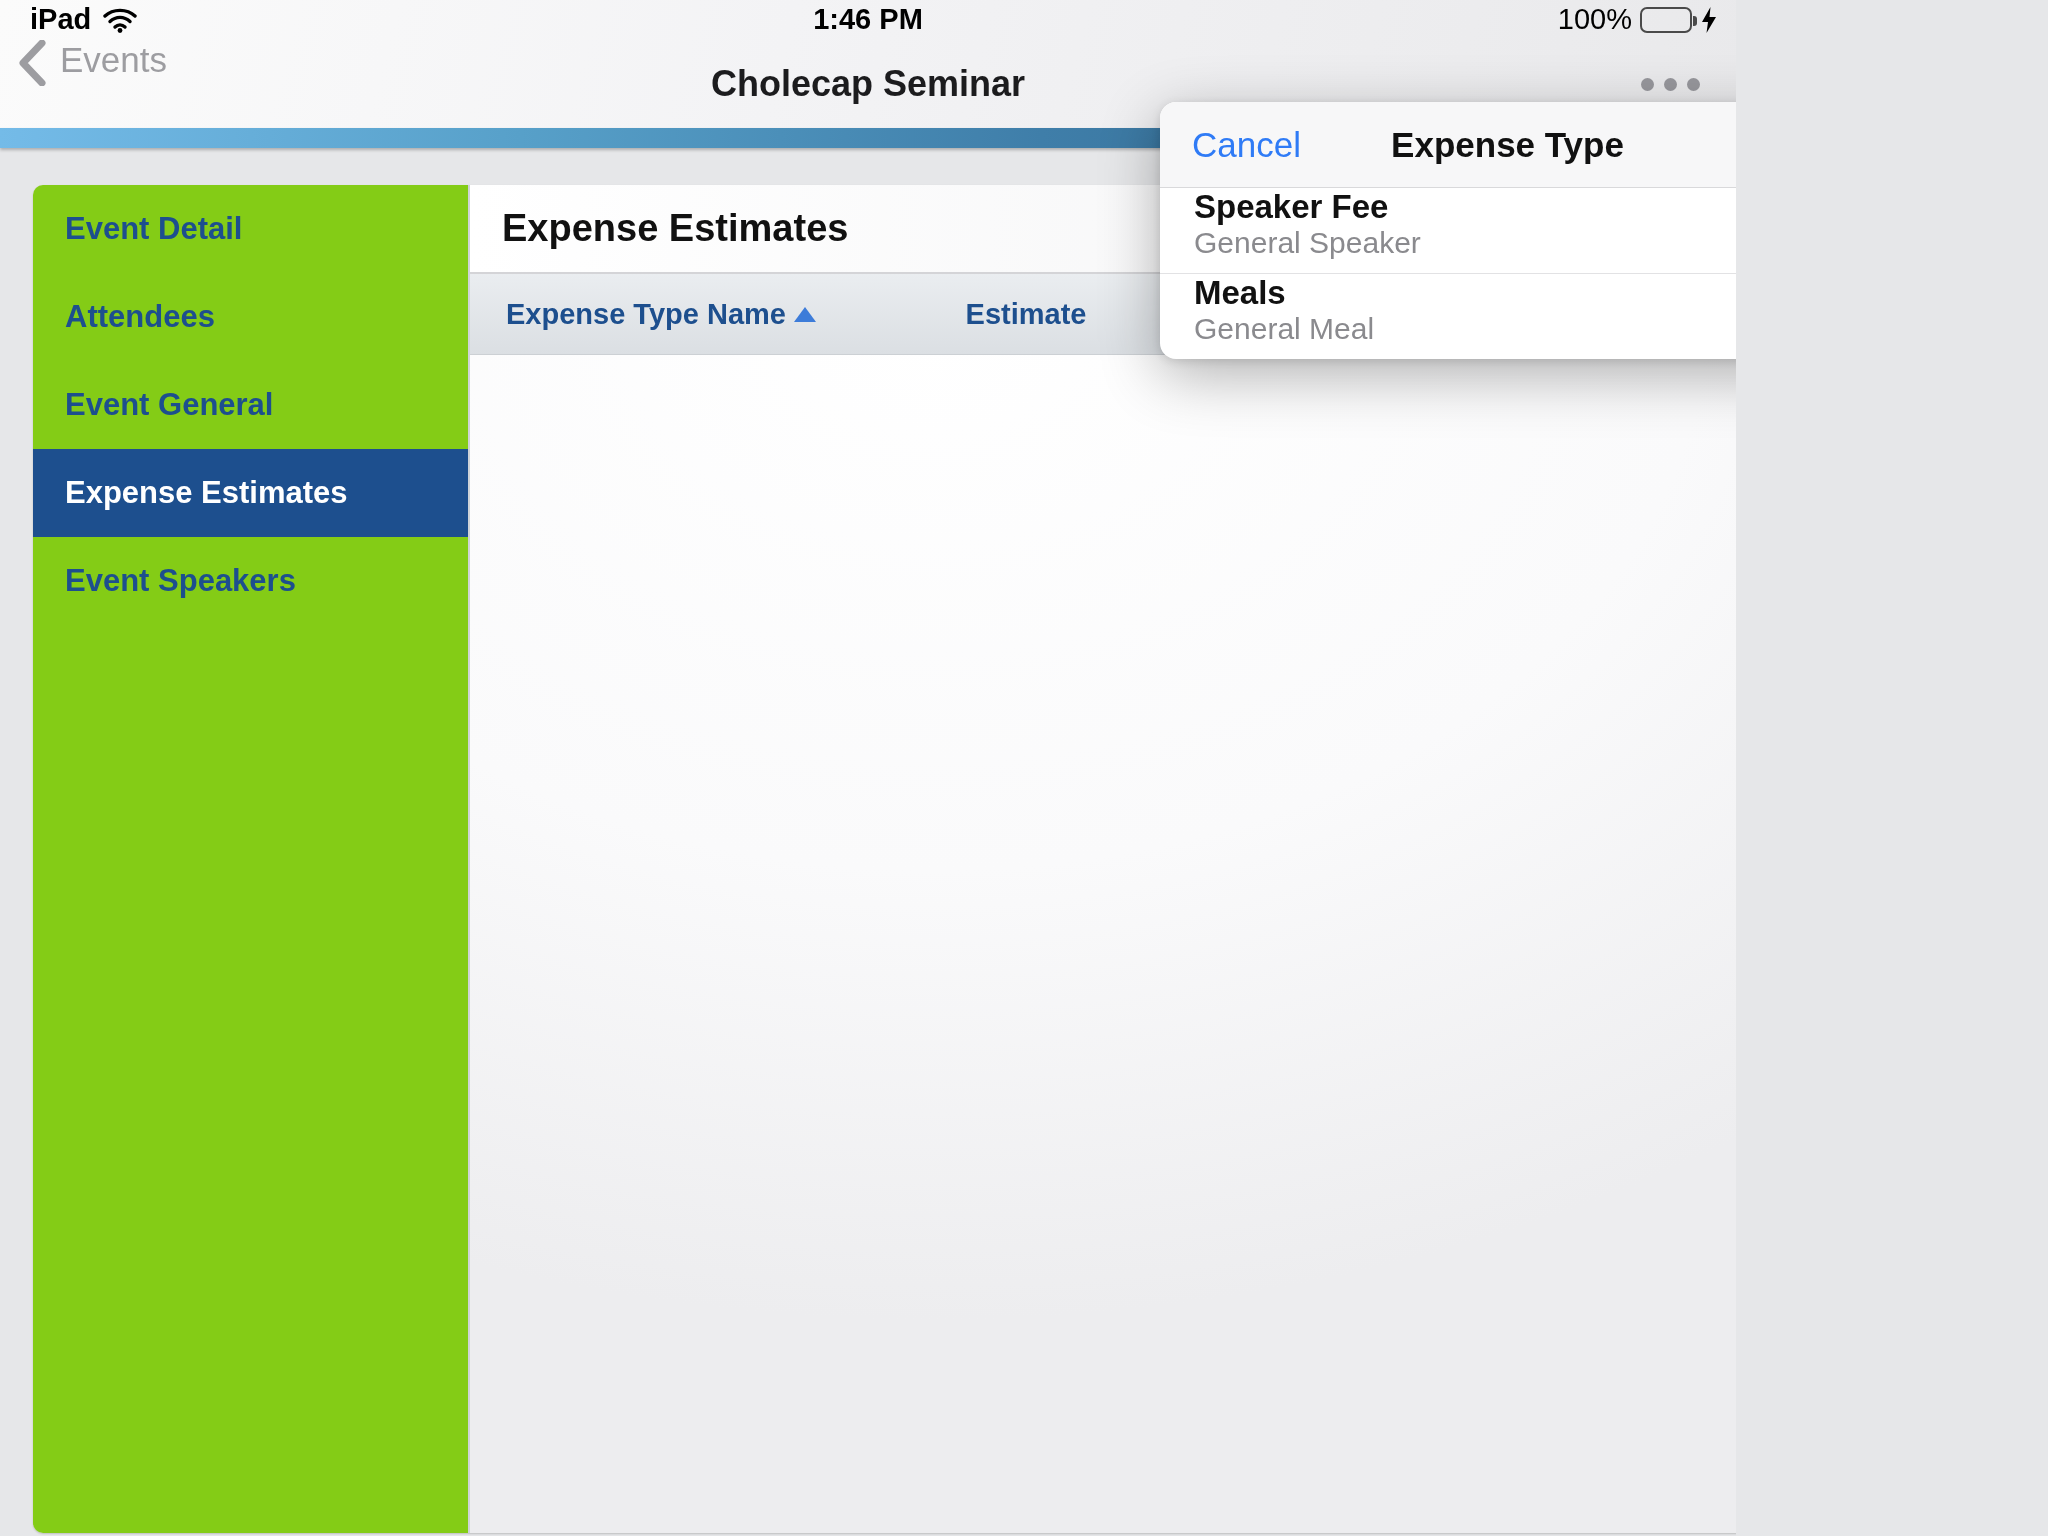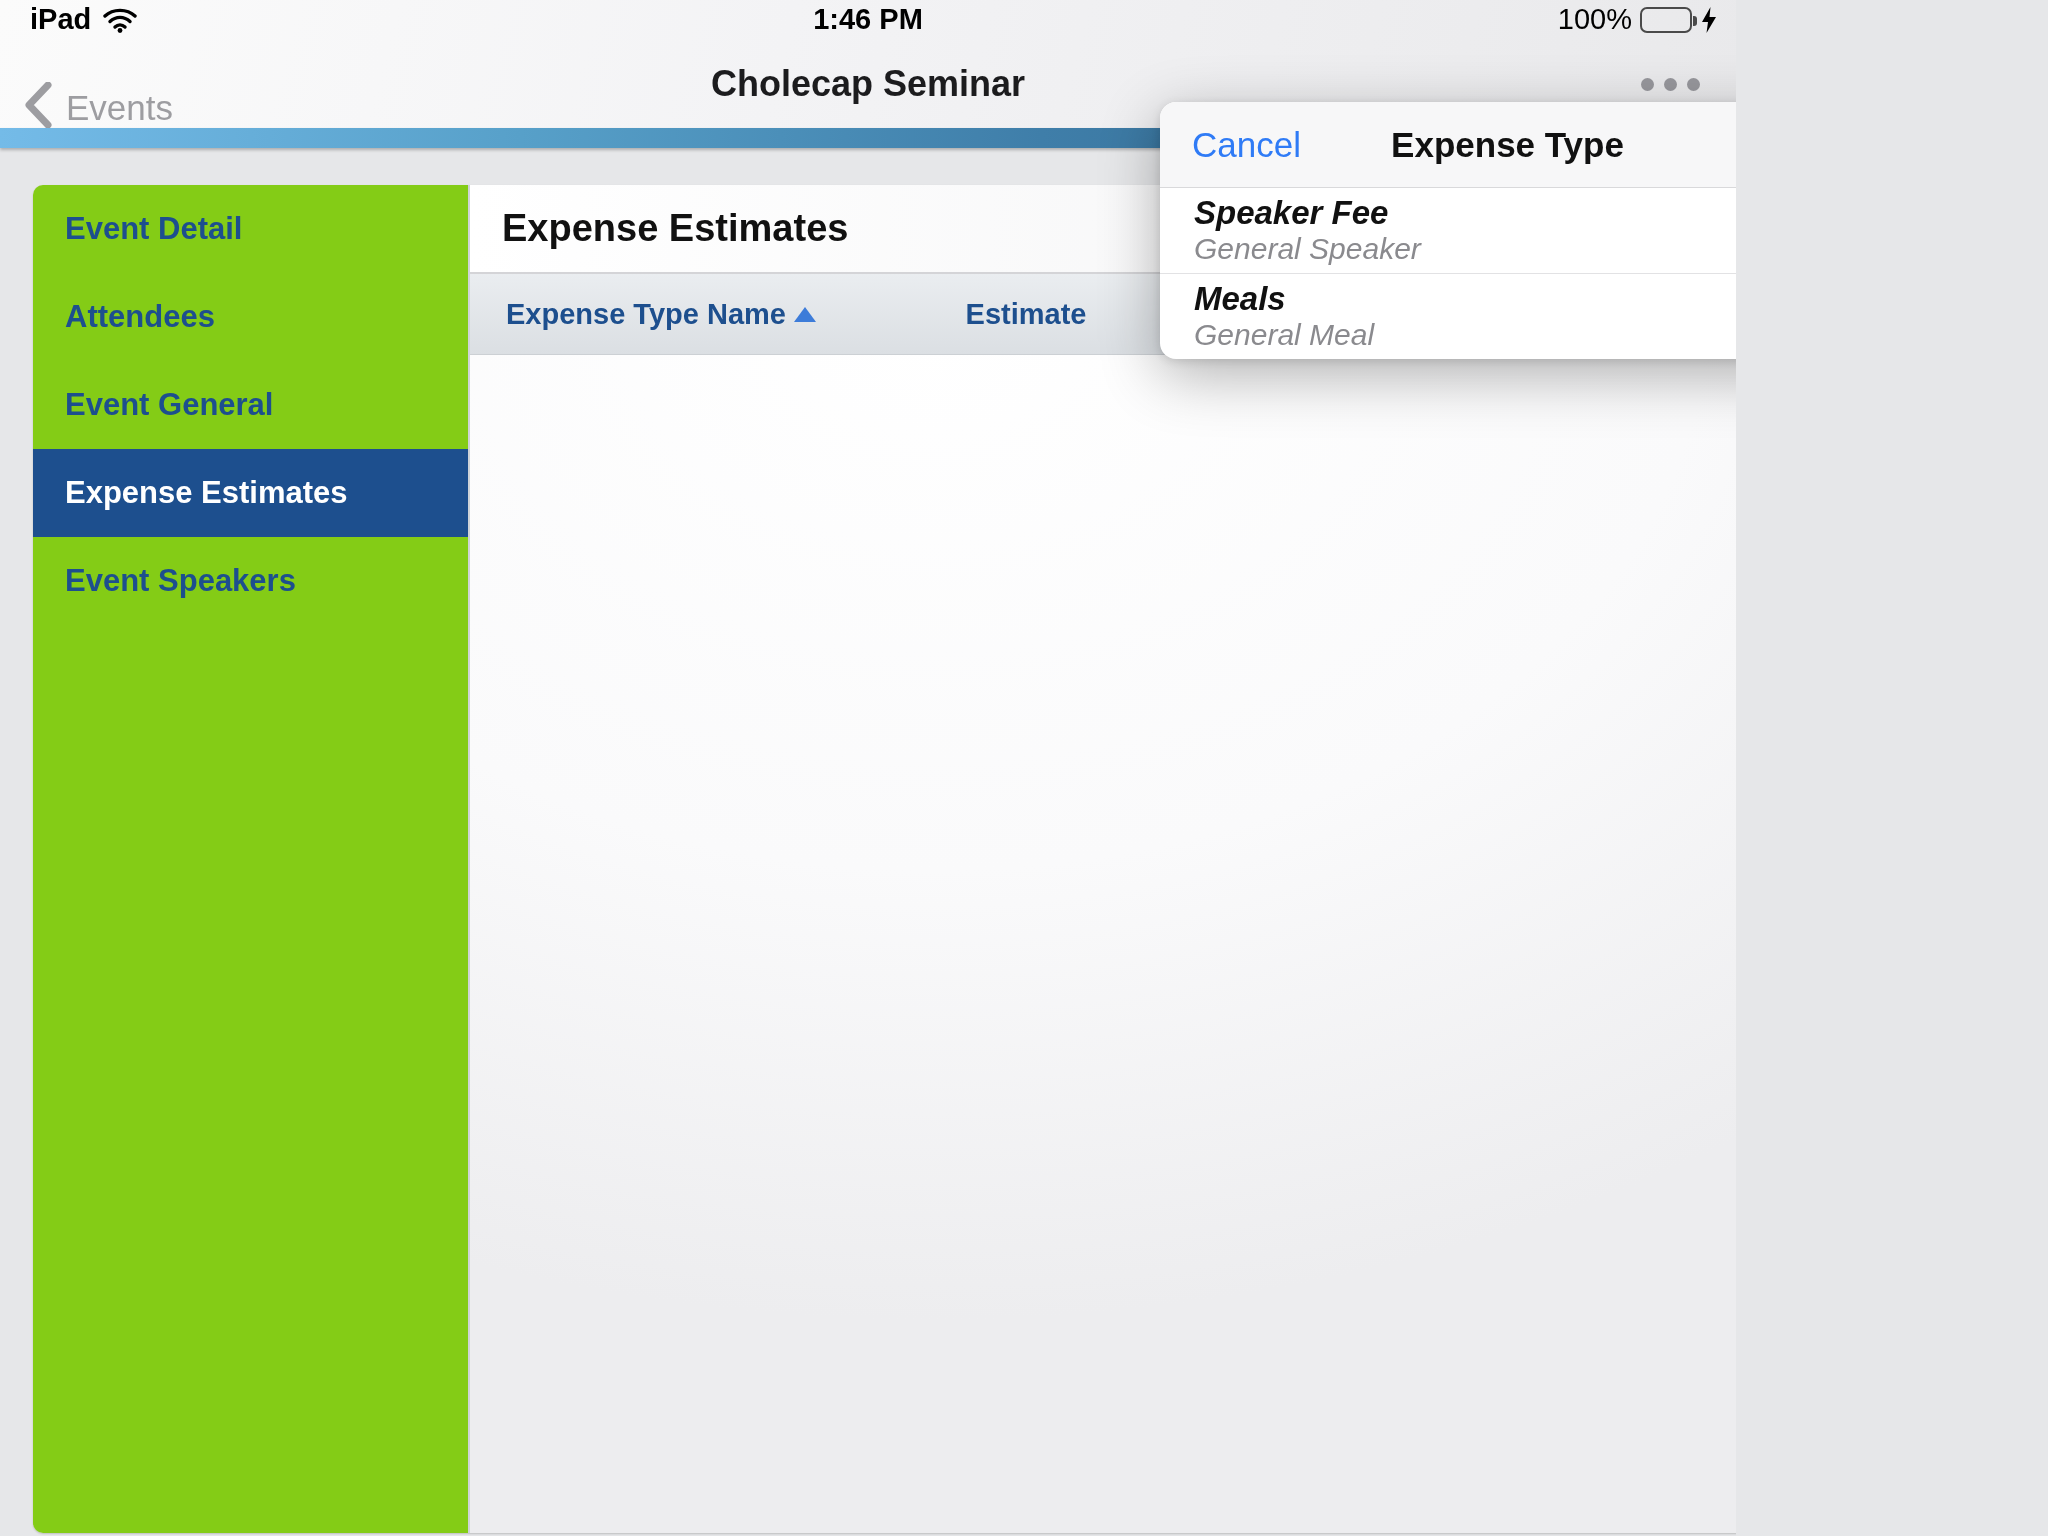--- a/index.html
+++ b/index.html
@@ -21,21 +21,21 @@
   .device-label{font-size:29px;font-weight:600;color:#000;}
   .status-time{position:absolute;left:0;right:0;top:3px;text-align:center;font-size:29px;font-weight:600;color:#000;}
   .status-right{position:absolute;right:18px;top:3px;display:flex;align-items:center;gap:8px;}
   .battery-pct{font-size:29px;color:#000;}
   .battery{position:relative;width:52px;height:26px;border:2px solid #4a4a4a;border-radius:7px;padding:2px;box-sizing:border-box;}
   .battery-fill{width:100%;height:100%;border-radius:3px;background:#64d364;}
   .battery-cap{position:absolute;right:-7px;top:7px;width:4px;height:10px;background:#4a4a4a;border-radius:0 3px 3px 0;}
 
   
   .nav-bar{position:absolute;left:0;top:40px;width:100%;height:88px;}
-  .nav-back{position:absolute;left:24px;top:0;height:88px;display:flex;align-items:flex-end;gap:14px;cursor:pointer;}
+  .nav-back{position:absolute;left:18px;top:0;height:88px;display:flex;align-items:flex-start;gap:14px;cursor:pointer;}
   .nav-back-label{font-size:35px;color:#9d9da1;}
   .nav-title{position:absolute;left:0;right:0;top:0;height:88px;display:flex;align-items:center;justify-content:center;font-size:36px;font-weight:700;color:#1c1c1e;}
   .nav-more{position:absolute;right:36px;top:0;height:88px;display:flex;align-items:center;gap:10px;cursor:pointer;}
   .nav-more .dot{width:13px;height:13px;border-radius:50%;background:#97979c;}
 
   
   .blue-bar{
     position:absolute;left:0;top:128px;width:100%;height:20px;
     background:linear-gradient(to right,#74bbe8 0%,#57a0c9 30%,#3f7ea9 60%,#2e6186 100%);
     box-shadow:0 2px 3px rgba(0,0,0,0.25);
@@ -88,21 +88,21 @@
   .popover-arrow{
     position:absolute;right:-24px;top:98px;width:0;height:0;
     border-top:29px solid transparent;border-bottom:29px solid transparent;border-left:25px solid #fff;
   }
   .popover-header{
     height:85px;background:#f7f7f8;border-bottom:1px solid #d9d9db;
     border-radius:16px 16px 0 0;position:relative;display:flex;align-items:center;
   }
   .popover-cancel{margin-left:32px;font-size:35px;color:#2f7bf6;cursor:pointer;z-index:2;}
   .popover-title{position:absolute;left:0;right:0;text-align:center;font-size:35px;font-weight:700;color:#111;}
-  .popover-row{height:85px;padding-left:34px;display:flex;flex-direction:column;justify-content:center;cursor:pointer;font-style:italic;}
+  .popover-row{height:85px;padding-left:34px;display:flex;flex-direction:column;cursor:pointer;}
   .popover-row + .popover-row{border-top:1px solid #e2e2e4;}
   .popover-row:last-child{border-radius:0 0 16px 16px;}
   .row-title{font-size:33px;font-weight:700;color:#111;line-height:1.15;}
   .row-subtitle{font-size:30px;color:#8a8a8e;line-height:1.15;}
 
   .icon{display:inline-block;line-height:0;}
 </style>
 </head>
 <body>
 

